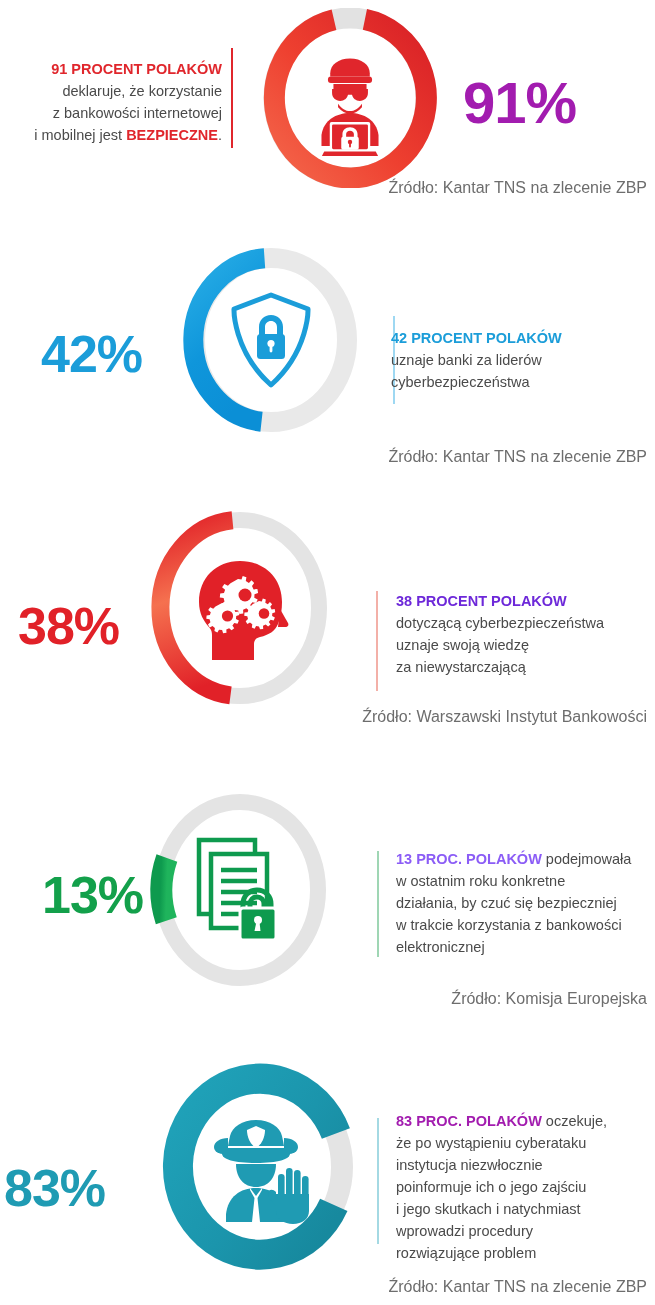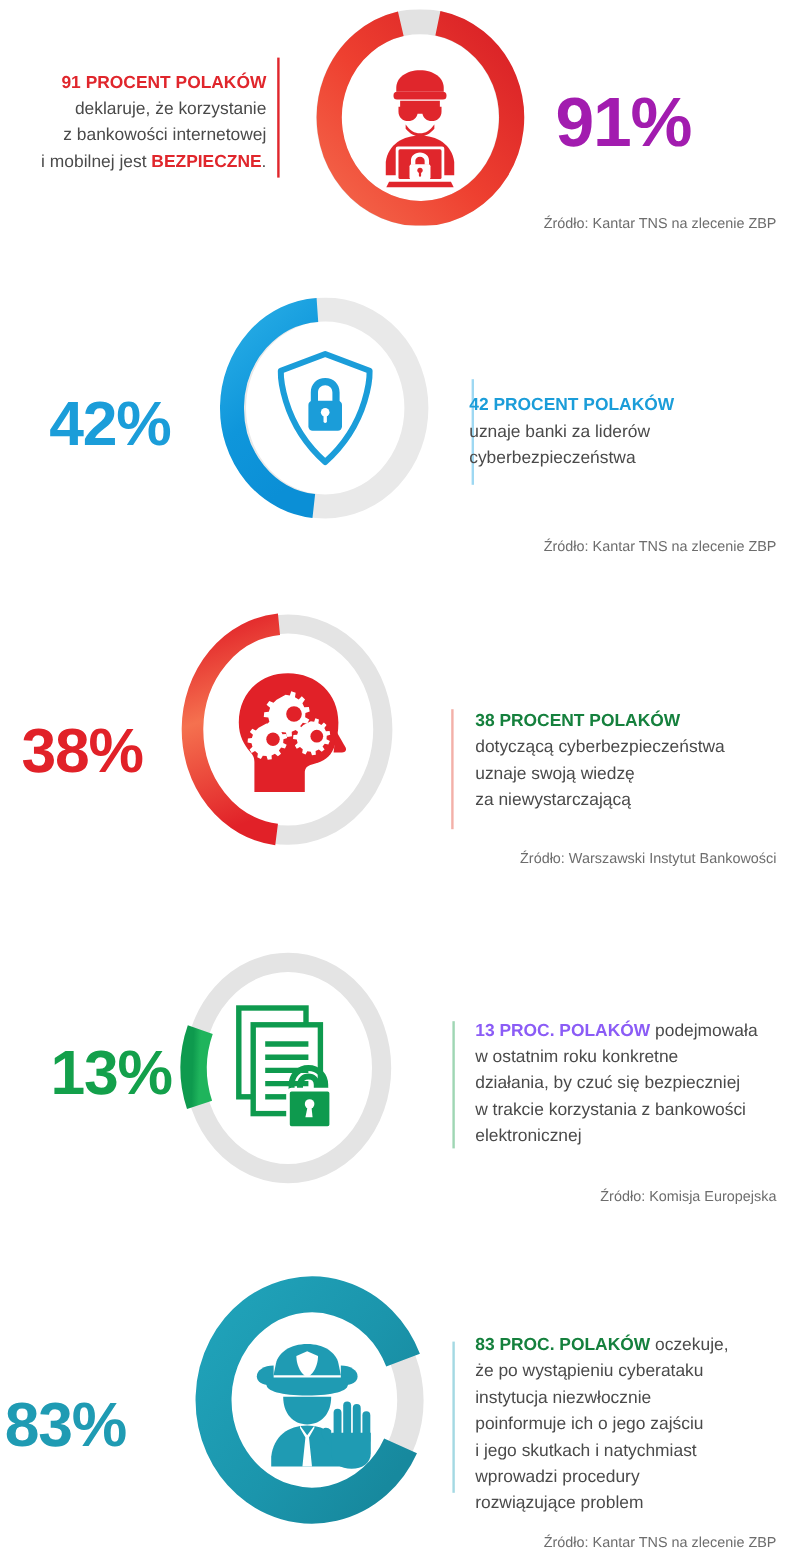--- a/index.html
+++ b/index.html
@@ -50,21 +50,21 @@
   }
   .txt-right-align { text-align: right; }
 
   .divider {
     position: absolute;
     width: 2px;
   }
 
   .source {
     position: absolute;
-    font-size: 12px;
+    font-size: 16px;
     color: #6d6d6d;
     text-align: right;
     white-space: nowrap;
   }
 
   .line { display: block; }
 </style>
 </head>
 <body>
 
@@ -191,21 +191,21 @@
           <path d="M63 40 l2.8 0.5 1 -2.9 3 1 -0.5 3.1 2.5 1.5 2.1 -2.2 2.2 2.2 -1.8 2.5 1.3 2.7 3.1 -0.3 0.5 3.1 -2.9 1 -0.2 2.9 2.8 1.4 -1.3 2.9 -3 -0.7 -1.8 2.3 1.7 2.6 -2.4 1.9 -2.4 -1.9 -2.7 1.2 0.2 3.1 -3.2 0.4 -1 -2.9 -2.9 -0.3 -1.5 2.7 -2.8 -1.4 0.5 -3.1 -2.3 -1.8 -2.7 1.5 -1.6 -2.7 2.3 -2.2 -0.7 -2.8 -3.1 -0.5 0.3 -3.2 3.1 -0.3 0.9 -2.8 -2.5 -2 1.9 -2.6 2.8 1.3 2.2 -2.1 Z"></path>
           <circle cx="68" cy="52.5" r="5.3" fill="#E12128"></circle>
         </g>
       </g>
     </svg>
   </div>
 
   <div class="divider" style="left:376px; top:91px; height:100px; background:#f3b0a8;"></div>
 
   <div class="txt" style="left:396px; top:90px; width:252px;">
-    <span class="line lead" style="color:#15803d;">38 PROCENT POLAKÓW</span>
+    <span class="line lead" style="color:#6d28d9;">38 PROCENT POLAKÓW</span>
     <span class="line">dotyczącą cyberbezpieczeństwa</span>
     <span class="line">uznaje swoją wiedzę</span>
     <span class="line">za niewystarczającą</span>
   </div>
 
   <div class="source" style="right:8px; top:208px;">Źródło: Warszawski Instytut Bankowości</div>
 </div>
 
 <div class="block" style="top:770px;height:250px;">
 
@@ -301,21 +301,21 @@
           <path d="M68 74 C64 70 60 72 60 76 C60 80 64 84 68 88 Z"></path>
           <path d="M68 76 L101 76 L101 93 C101 101 94 106 85 106 C76 106 68 101 68 93 Z"></path>
         </g>
       </g>
     </svg>
   </div>
 
   <div class="divider" style="left:377px; top:78px; height:126px; background:#a4d9e3;"></div>
 
   <div class="txt" style="left:396px; top:70px; width:255px;">
-    <span class="line"><b style="color:#15803d;">83 PROC. POLAKÓW</b><span> oczekuje,</span></span>
+    <span class="line"><b style="color:#a21caf;">83 PROC. POLAKÓW</b><span> oczekuje,</span></span>
     <span class="line">że po wystąpieniu cyberataku</span>
     <span class="line">instytucja niezwłocznie</span>
     <span class="line">poinformuje ich o jego zajściu</span>
     <span class="line">i jego skutkach i natychmiast</span>
     <span class="line">wprowadzi procedury</span>
     <span class="line">rozwiązujące problem</span>
   </div>
 
   <div class="source" style="right:8px; top:238px;">Źródło: Kantar TNS na zlecenie ZBP</div>
 </div>

